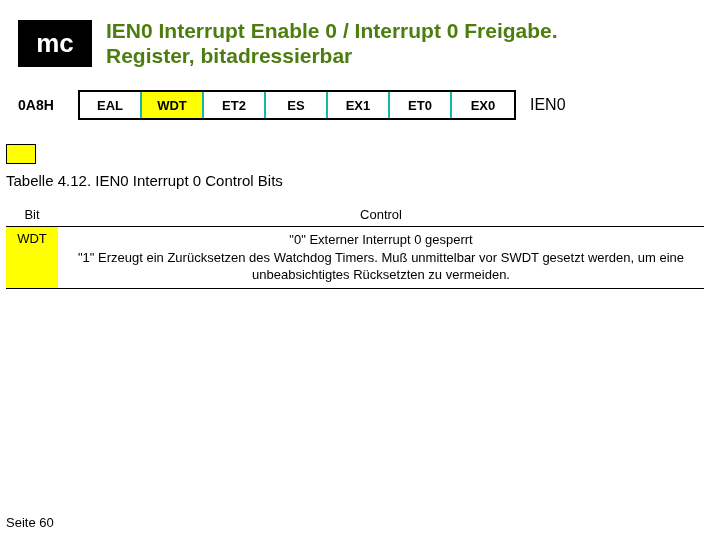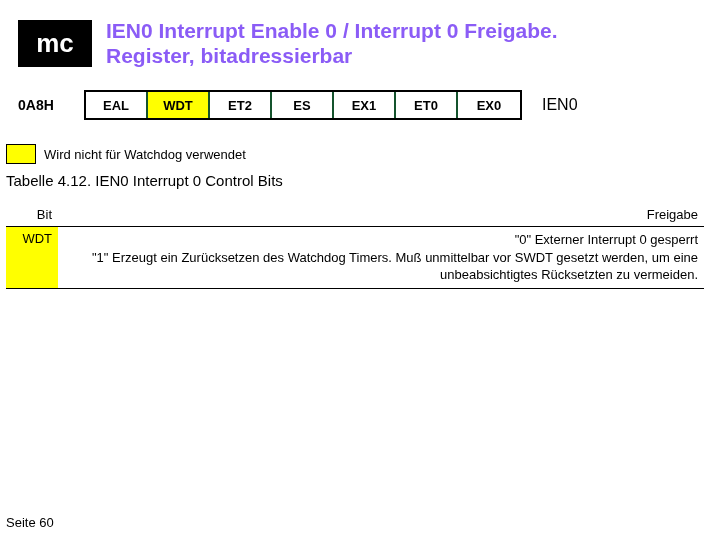--- a/index.html
+++ b/index.html
@@ -1,38 +1,38 @@
 <!DOCTYPE html>
 <html><head>
 <meta charset="utf-8">
 <style>
   * { box-sizing: border-box; margin: 0; padding: 0; }
   html, body { width: 720px; height: 540px; font-family: Verdana, Arial, sans-serif; background: #fff; color: #000; }
   .page { width: 720px; height: 540px; position: relative; padding: 18px 24px 0 0; }
 
   .header-row { display: flex; align-items: center; gap: 14px; margin-bottom: 22px; }
   .badge { background: #000; color: #fff; font-weight: 700; font-size: 26px; padding: 8px 14px; min-width: 74px; text-align: center; margin-left: 18px; }
-  .title { color: #8b5cf6; font-weight: 700; font-size: 21px; line-height: 1.2; }
+  .title { color: #4d7c0f; font-weight: 700; font-size: 21px; line-height: 1.2; }
 
-  .reg-row { display: flex; align-items: center; gap: 12px; margin-left: 18px; margin-bottom: 24px; }
+  .reg-row { display: flex; align-items: center; gap: 6px; margin-left: 18px; margin-bottom: 24px; }
   .addr { font-size: 14px; font-weight: 700; color: #000; min-width: 54px; }
   .cells { display: flex; border: 2px solid #000; }
-  .cell { width: 62px; height: 26px; border-right: 2px solid #14532d; display: flex; align-items: center; justify-content: center; font-size: 13px; font-weight: 700; }
+  .cell { width: 62px; height: 26px; border-right: 2px solid #14b8a6; display: flex; align-items: center; justify-content: center; font-size: 13px; font-weight: 700; }
   .cell:last-child { border-right: none; }
   .cell.hl { background: #ffff00; }
   .reg-name { font-size: 16px; font-weight: 400; margin-left: 8px; }
 
   .legend-row { display: flex; align-items: center; gap: 8px; margin-left: 6px; margin-bottom: 8px; }
   .swatch { width: 30px; height: 20px; background: #ffff00; border: 1px solid #000; }
   .legend-text { font-size: 13px; }
 
   .table-title { font-size: 15px; margin: 6px 0 14px 6px; }
 
   .tbl { width: 698px; margin-left: 6px; border-collapse: collapse; }
-  .tbl th, .tbl td { border-bottom: 1px solid #000; text-align: right; padding: 4px 6px; font-size: 13px; vertical-align: top; }
+  .tbl th, .tbl td { border-bottom: 1px solid #000; text-align: center; padding: 4px 6px; font-size: 13px; vertical-align: top; }
   .tbl thead th { font-weight: 400; }
   .tbl .bitcol { width: 52px; }
   .tbl .bitcell { background: #ffff00; font-weight: 400; }
   .tbl .funcell { line-height: 1.35; }
 
   .footer { position: absolute; left: 6px; right: 20px; bottom: 10px; display: flex; justify-content: space-between; align-items: flex-end; }
   .footer-left { font-size: 9px; color: #000; border-top: 1px solid #000; padding-top: 2px; width: 320px; }
   .footer-right { font-size: 13px; }
 </style>
 </head>
@@ -55,30 +55,29 @@
       <div class="cell">ES</div>
       <div class="cell">EX1</div>
       <div class="cell">ET0</div>
       <div class="cell">EX0</div>
     </div>
     <div class="reg-name">IEN0</div>
   </div>
 
   <div class="legend-row">
     <div class="swatch"></div>
-    <div class="legend-text">Wird nicht für Watchdog verwendet</div>
   </div>
 
   <div class="table-title">Tabelle 4.12. IEN0 Interrupt 0 Control Bits</div>
 
   <table class="tbl">
     <thead>
       <tr>
         <th class="bitcol">Bit</th>
-        <th>Freigabe</th>
+        <th>Control</th>
       </tr>
     </thead>
     <tbody>
       <tr>
         <td class="bitcell">WDT</td>
         <td class="funcell" style="white-space: pre-line;">"0" Externer Interrupt 0 gesperrt
 "1" Erzeugt ein Zurücksetzen des Watchdog Timers. Muß unmittelbar vor SWDT gesetzt werden, um eine unbeabsichtigtes Rücksetzten zu vermeiden.</td>
       </tr>
     </tbody>
   </table>

